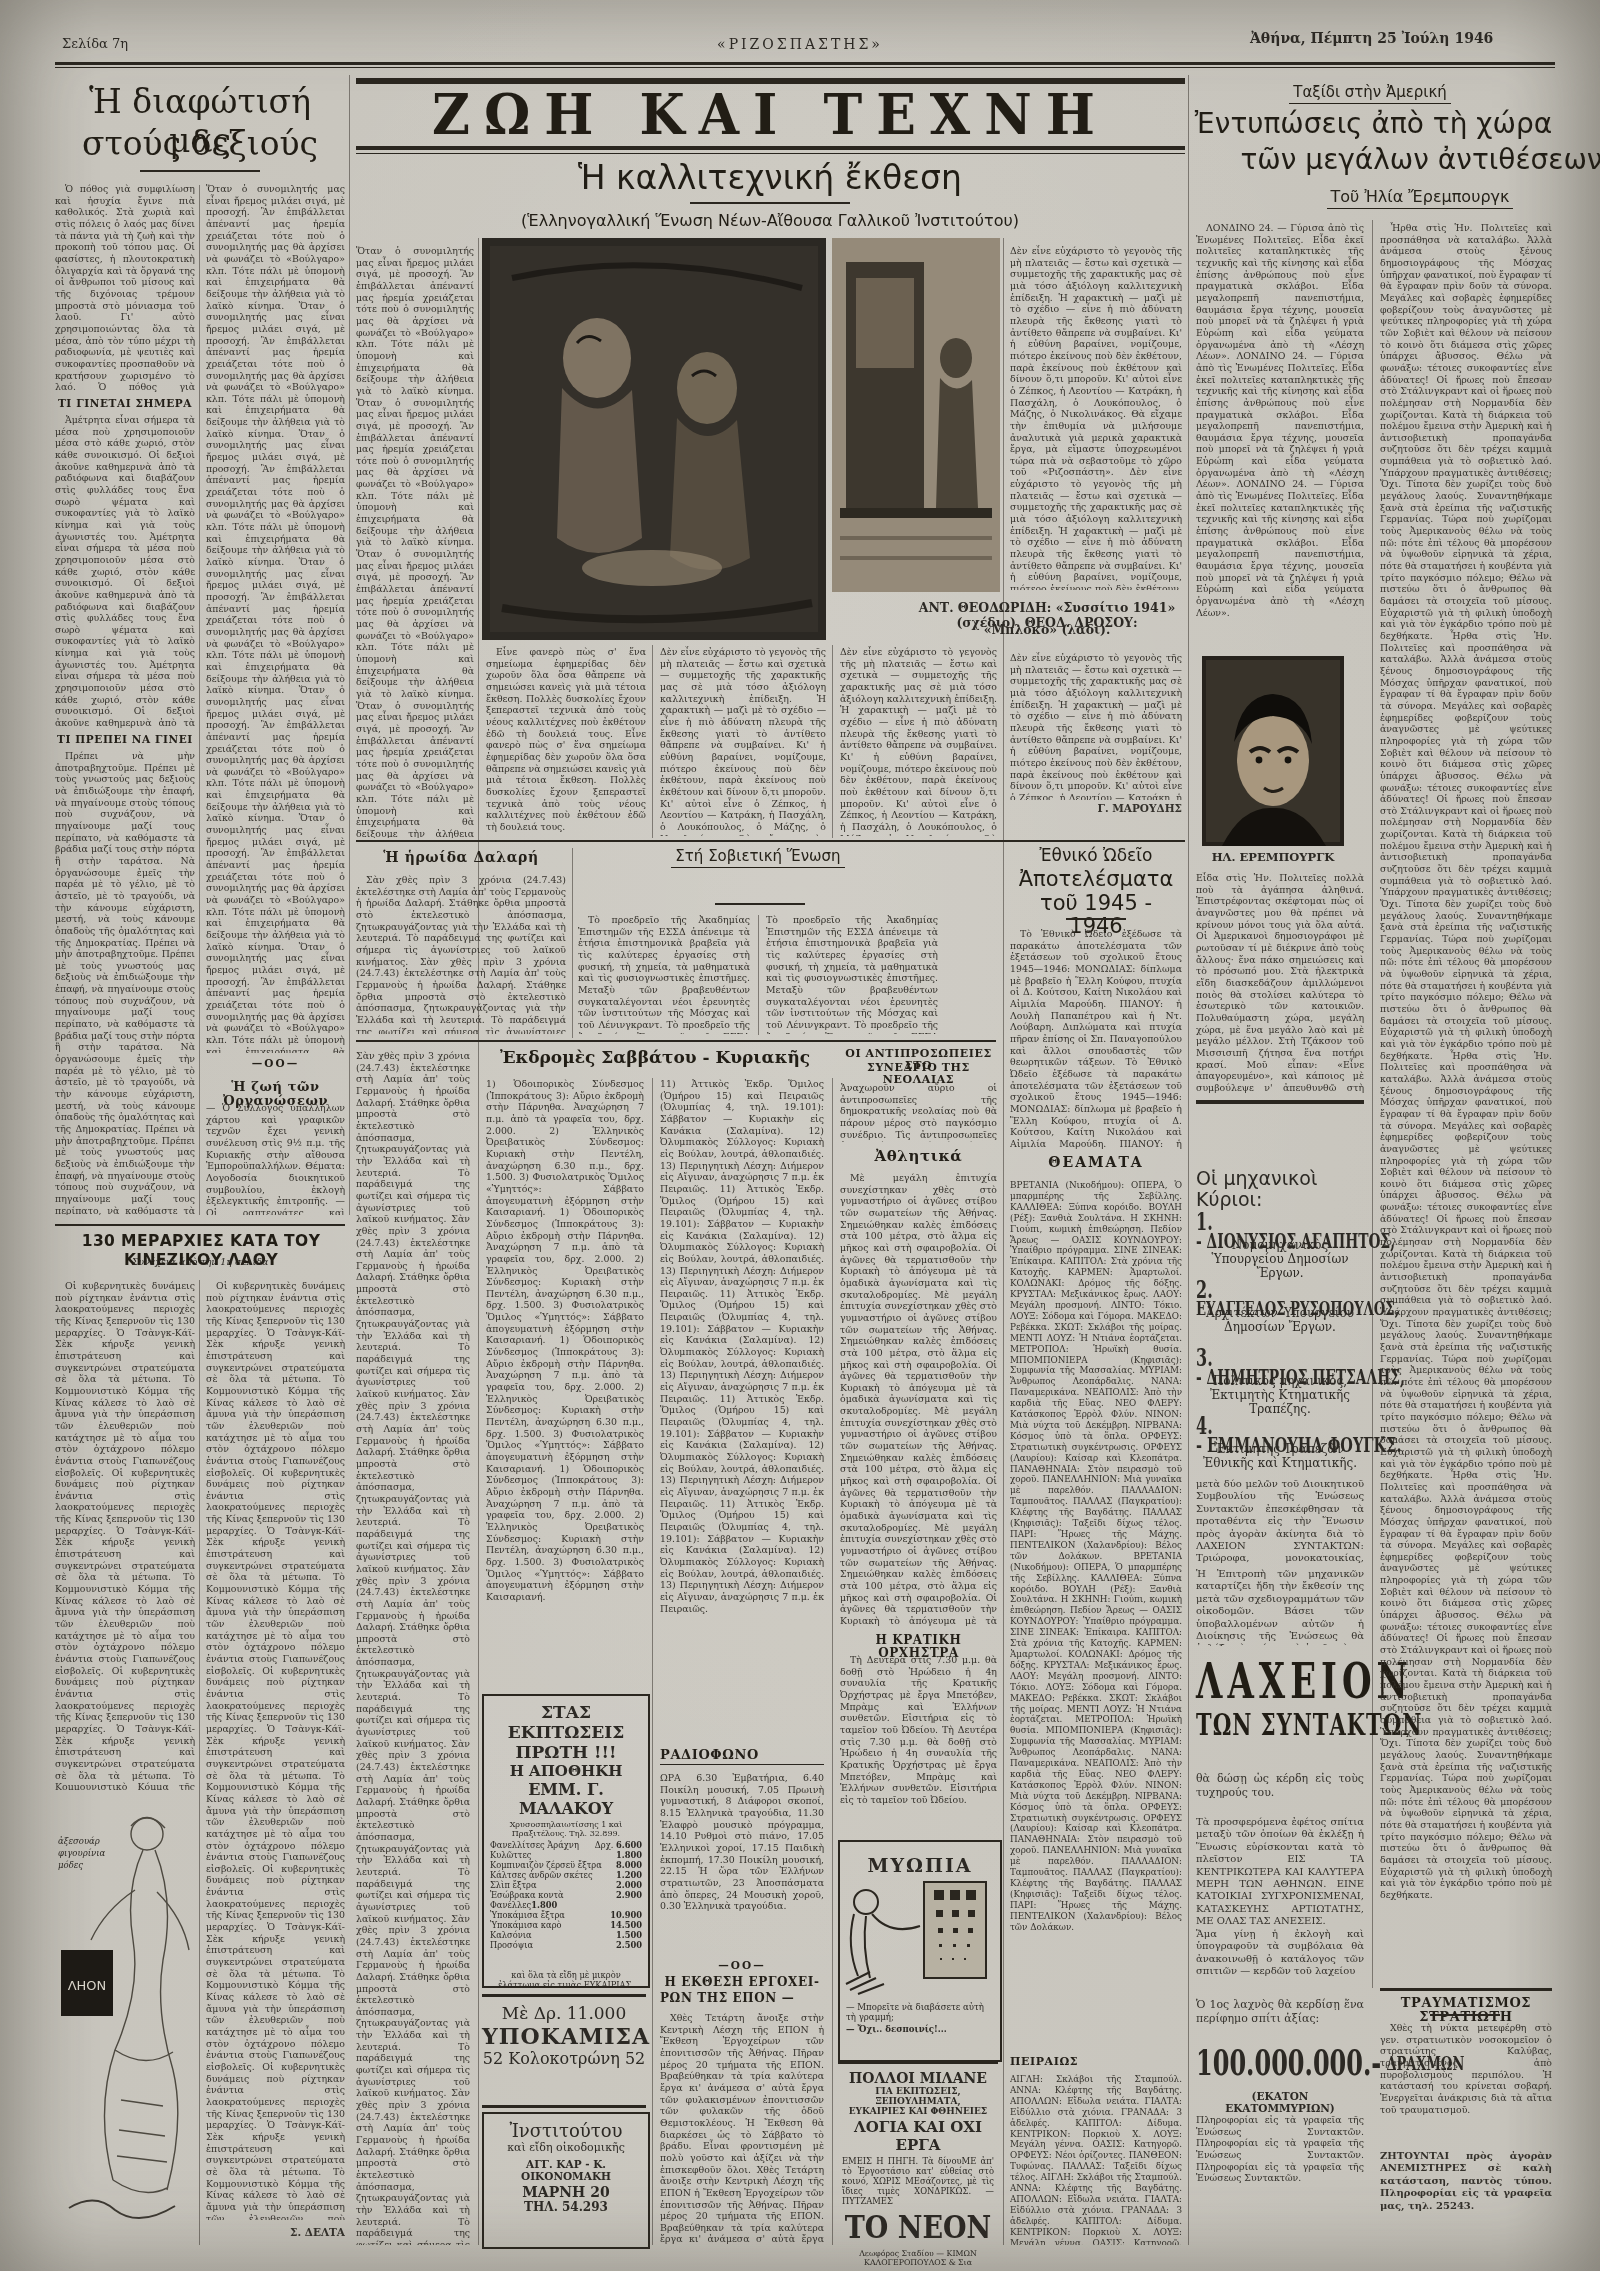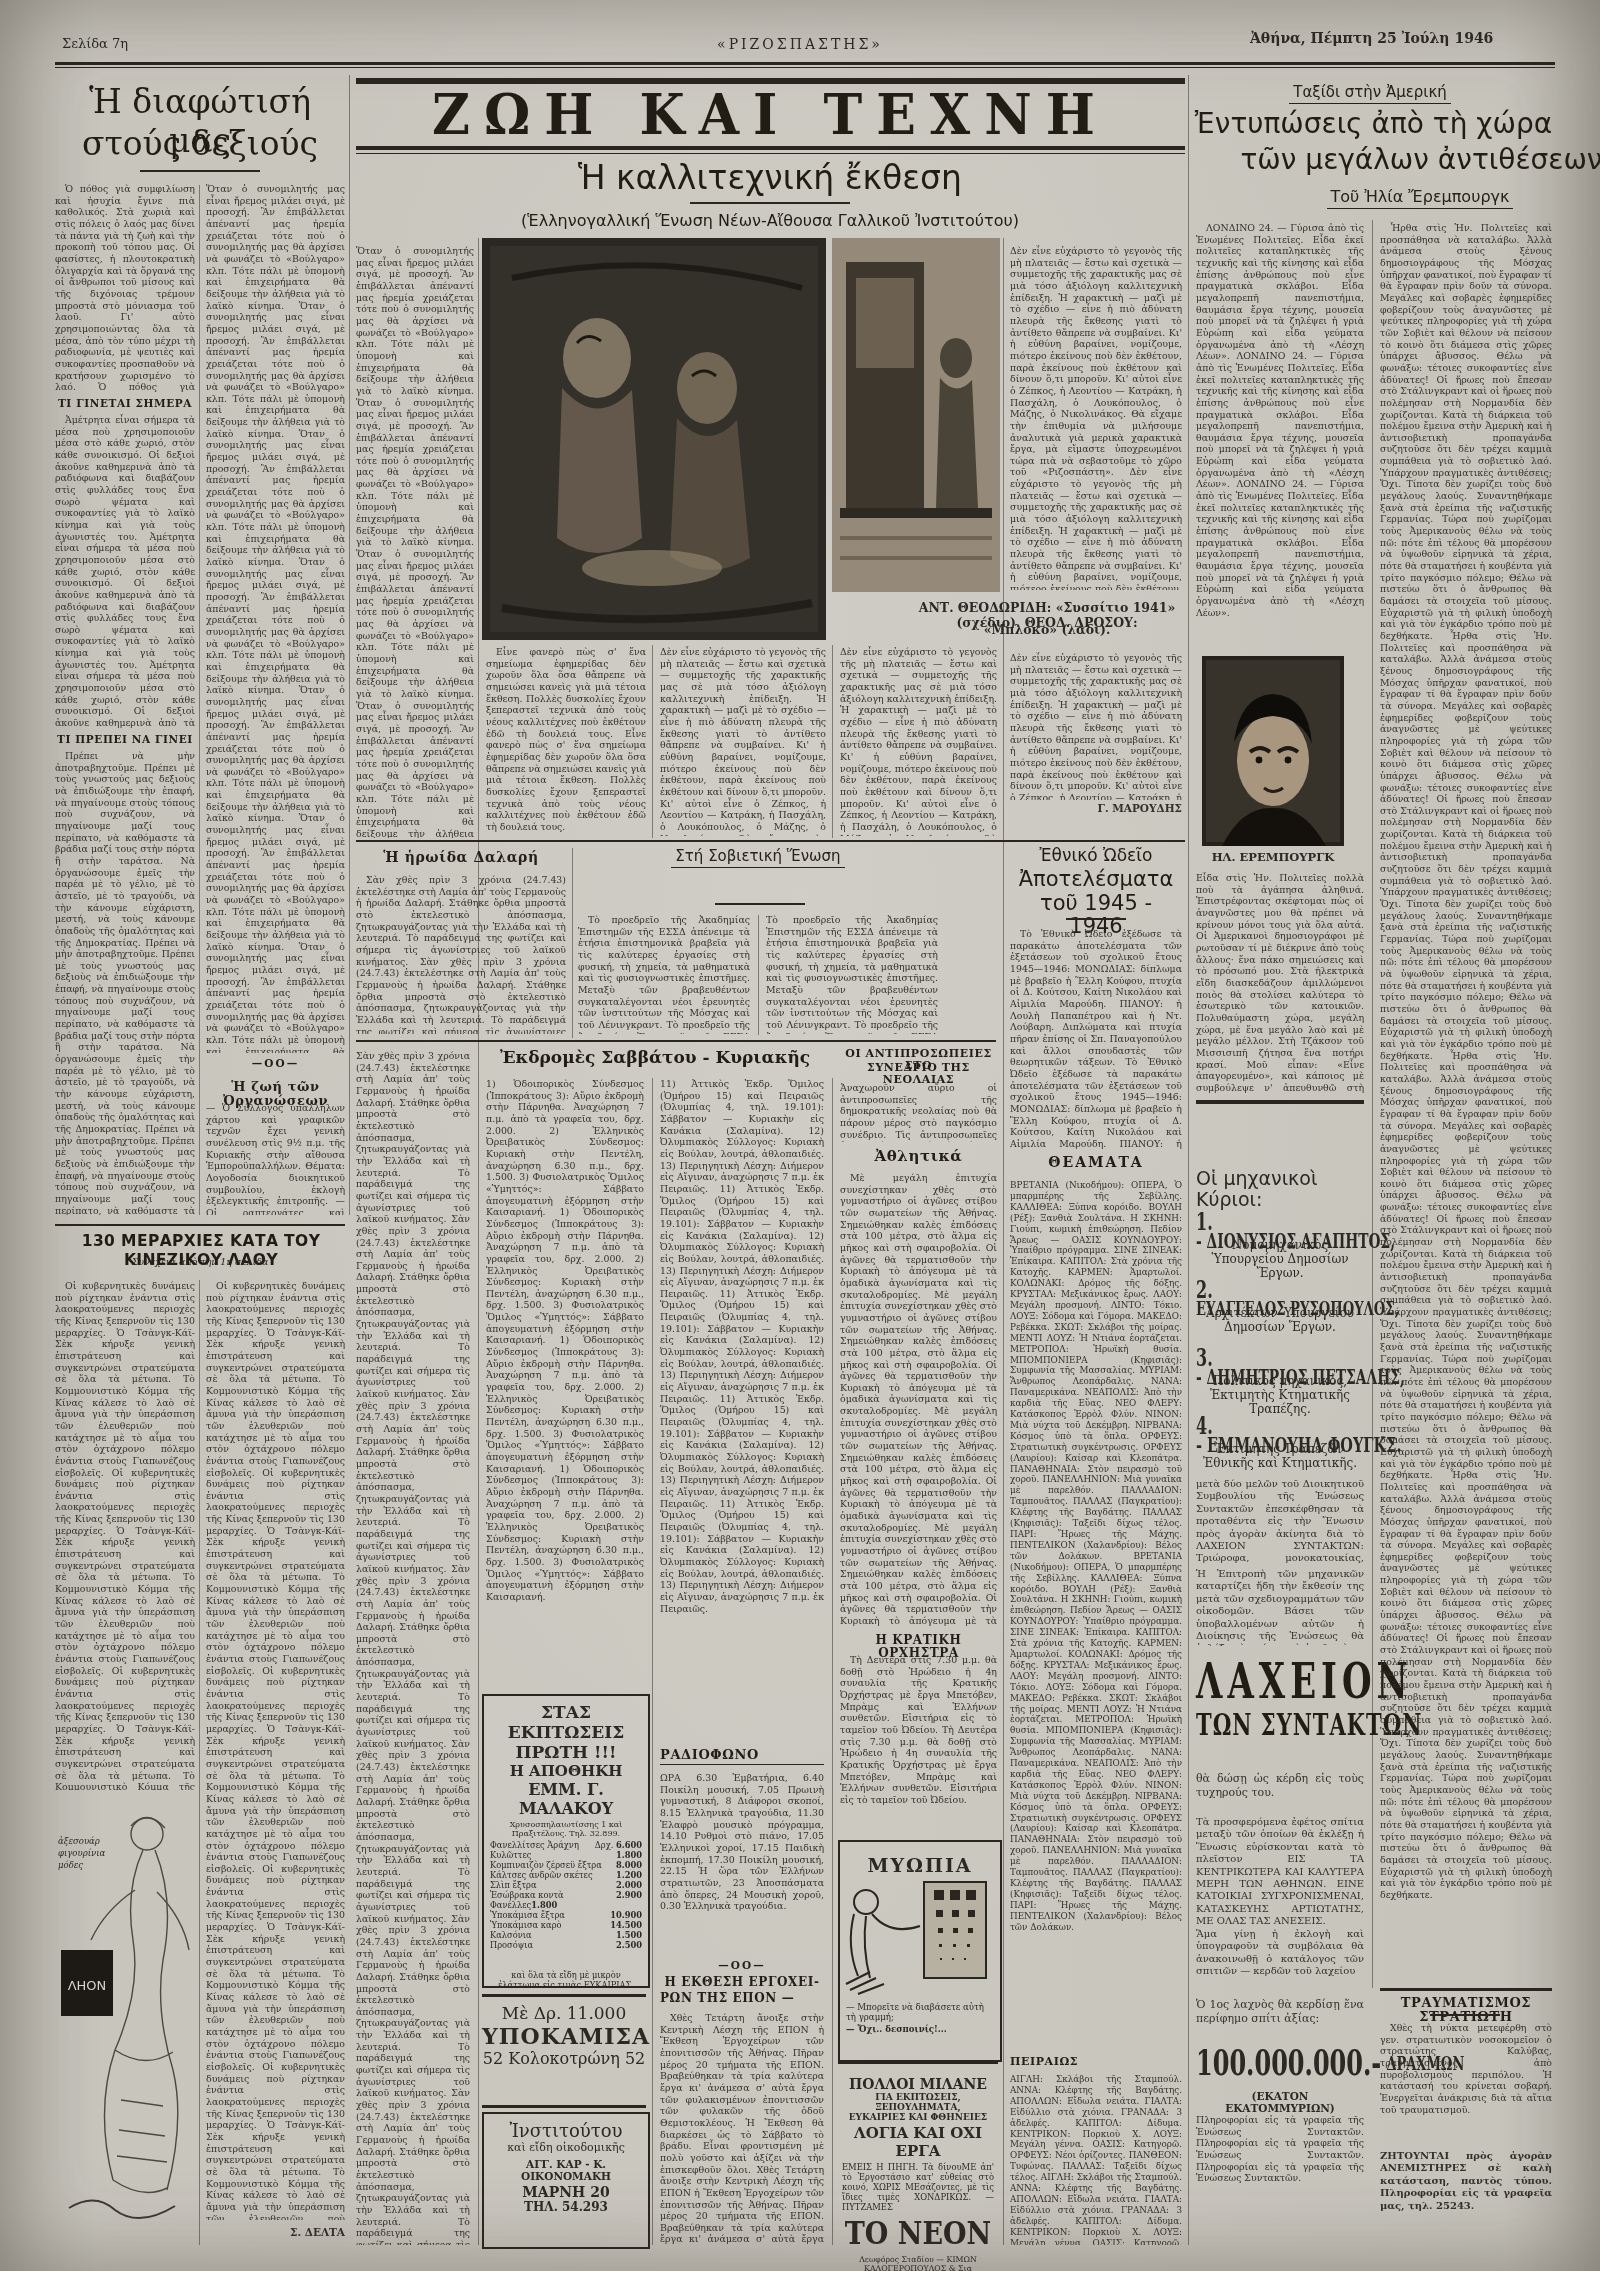--- a/index.html
+++ b/index.html
@@ -265,21 +265,21 @@
       <circle cx="26" cy="26" r="12" fill="none" stroke="#2a261f" stroke-width="2"></circle>
       <path d="M32 38 Q50 60 80 50" stroke="#2a261f" stroke-width="2" fill="none"></path>
       <path d="M14 38 Q6 70 18 100 M26 40 Q22 72 30 102" stroke="#2a261f" stroke-width="2" fill="none"></path>
       <path d="M6 108 L30 96 M10 114 L36 102 M18 118 L44 108" stroke="#2a261f" stroke-width="2"></path>
     </svg>
     <div style="font-size:8.6px;margin:2px 6px;">— Μπορεῖτε νὰ διαβάσετε αὐτὴ τὴ γραμμή;</div>
     <div style="font-size:8.6px;margin:0 6px;font-weight:bold;">— Ὄχι.. δεσποινίς!...</div>
   </div>
 
   <div class="abs" style="left:838px;top:2062px;width:160px;height:183px;border-top:2px solid #2a261f;">
-    <div class="ctr bold" style="font-size:14px;margin-top:12px;">ΠΟΛΛΟΙ ΜΙΛΑΝΕ</div>
+    <div class="ctr bold" style="font-size:14px;margin-top:6px;">ΠΟΛΛΟΙ ΜΙΛΑΝΕ</div>
     <div class="ctr bold" style="font-size:9px;">ΓΙΑ ΕΚΠΤΩΣΕΙΣ, ΞΕΠΟΥΛΗΜΑΤΑ,</div>
     <div class="ctr bold" style="font-size:9px;">ΕΥΚΑΙΡΙΕΣ ΚΑΙ ΦΘΗΝΕΙΕΣ</div>
     <div class="ctr bold" style="font-size:15px;margin:2px 0;">ΛΟΓΙΑ ΚΑΙ ΟΧΙ ΕΡΓΑ</div>
     <div style="font-size:8.4px;margin:0 4px;text-align:justify;">ΕΜΕΙΣ Η ΠΗΓΗ. Τὰ δίνουΜΕ ἀπ' τὸ Ἐργοστάσιο κατ' εὐθείας στὸ κοινό, ΧΩΡΙΣ ΜΕσάζοντες, μὲ τὶς ἴδιες τιμὲς ΧΟΝΔΡΙΚΩΣ. — ΠΥΤΖΑΜΕΣ</div>
     <div class="ctr bold" style="font-size:27px;margin-top:2px;transform:scaleY(1.2);transform-origin:center top;">ΤΟ ΝΕΟΝ</div>
     <div class="ctr" style="font-size:7.8px;margin-top:10px;">Λεωφόρος Σταδίου — ΚΙΜΩΝ ΚΑΛΟΓΕΡΟΠΟΥΛΟΣ &amp; Σια</div>
   </div>
 
   <div class="subhead" style="left:1010px;top:1155px;width:172px;font-size:14px;letter-spacing:2px;">ΘΕΑΜΑΤΑ</div>
   <div class="col small" style="left:1010px;top:1180px;width:172px;height:872px;">ΒΡΕΤΑΝΙΑ (Νικοδήμου): ΟΠΕΡΑ, Ὁ μπαρμπέρης τῆς Σεβίλλης. ΚΑΛΛΙΘΕΑ: Ξύπνα κορόιδο. ΒΟΥΛΗ (Ρέξ): Ξανθιὰ Σουλτάνα. Η ΣΚΗΝΗ: Γιούπι, κωμικὴ ἐπιθεώρηση. Πεδίον Ἄρεως — ΟΑΣΙΣ ΚΟΥΝΔΟΥΡΟΥ: Ὑπαίθριο πρόγραμμα. ΣΙΝΕ ΣΙΝΕΑΚ: Ἐπίκαιρα. ΚΑΠΙΤΟΛ: Στὰ χρόνια τῆς Κατοχῆς. ΚΑΡΜΕΝ: Ἁμαρτωλοί. ΚΟΛΩΝΑΚΙ: Δρόμος τῆς δόξης. ΚΡΥΣΤΑΛ: Μεξικάνικος ἔρως. ΛΑΟΥ: Μεγάλη προσμονή. ΛΙΝΤΟ: Τόκιο. ΛΟΥΞ: Σόδομα καὶ Γόμορα. ΜΑΚΕΔΟ: Ρεβέκκα. ΣΚΩΤ: Σκλάβοι τῆς μοίρας. ΜΕΝΤΙ ΛΟΥΖ: Ἡ Ντιάνα ἑορτάζεται. ΜΕΤΡΟΠΟΛ: Ἡρωϊκὴ θυσία. ΜΠΟΜΠΟΝΙΕΡΑ (Κηφισιᾶς): Συμφωνία τῆς Μασσαλίας. ΜΥΡΙΑΜ: Ἄνθρωπος Λεοπάρδαλις. ΝΑΝΑ: Παναμερικάνα. ΝΕΑΠΟΛΙΣ: Ἀπὸ τὴν καρδιὰ τῆς Εὔας. ΝΕΟ ΦΛΕΡΥ: Κατάσκοπος Ἐρρὸλ Φλύν. ΝΙΝΟΝ: Μιὰ νύχτα τοῦ Δεκέμβρη. ΝΙΡΒΑΝΑ: Κόσμος ὑπὸ τὰ ὅπλα. ΟΡΦΕΥΣ: Στρατιωτικὴ συγκέντρωσις. ΟΡΦΕΥΣ (Λαυρίου): Καίσαρ καὶ Κλεοπάτρα. ΠΑΝΑΘΗΝΑΙΑ: Στὸν πειρασμὸ τοῦ χοροῦ. ΠΑΝΕΛΛΗΝΙΟΝ: Μιὰ γυναῖκα μὲ παρελθόν. ΠΑΛΛΑΔΙΟΝ: Ταμπουᾶτος. ΠΑΛΛΑΣ (Παγκρατίου): Κλέφτης τῆς Βαγδάτης. ΠΑΛΛΑΣ (Κηφισιᾶς): Ταξεῖδι δίχως τέλος. ΠΑΡΙ: Ἥρωες τῆς Μάχης. ΠΕΝΤΕΛΙΚΟΝ (Χαλανδρίου): Βέλος τῶν Δολάκων. ΒΡΕΤΑΝΙΑ (Νικοδήμου): ΟΠΕΡΑ, Ὁ μπαρμπέρης τῆς Σεβίλλης. ΚΑΛΛΙΘΕΑ: Ξύπνα κορόιδο. ΒΟΥΛΗ (Ρέξ): Ξανθιὰ Σουλτάνα. Η ΣΚΗΝΗ: Γιούπι, κωμικὴ ἐπιθεώρηση. Πεδίον Ἄρεως — ΟΑΣΙΣ ΚΟΥΝΔΟΥΡΟΥ: Ὑπαίθριο πρόγραμμα. ΣΙΝΕ ΣΙΝΕΑΚ: Ἐπίκαιρα. ΚΑΠΙΤΟΛ: Στὰ χρόνια τῆς Κατοχῆς. ΚΑΡΜΕΝ: Ἁμαρτωλοί. ΚΟΛΩΝΑΚΙ: Δρόμος τῆς δόξης. ΚΡΥΣΤΑΛ: Μεξικάνικος ἔρως. ΛΑΟΥ: Μεγάλη προσμονή. ΛΙΝΤΟ: Τόκιο. ΛΟΥΞ: Σόδομα καὶ Γόμορα. ΜΑΚΕΔΟ: Ρεβέκκα. ΣΚΩΤ: Σκλάβοι τῆς μοίρας. ΜΕΝΤΙ ΛΟΥΖ: Ἡ Ντιάνα ἑορτάζεται. ΜΕΤΡΟΠΟΛ: Ἡρωϊκὴ θυσία. ΜΠΟΜΠΟΝΙΕΡΑ (Κηφισιᾶς): Συμφωνία τῆς Μασσαλίας. ΜΥΡΙΑΜ: Ἄνθρωπος Λεοπάρδαλις. ΝΑΝΑ: Παναμερικάνα. ΝΕΑΠΟΛΙΣ: Ἀπὸ τὴν καρδιὰ τῆς Εὔας. ΝΕΟ ΦΛΕΡΥ: Κατάσκοπος Ἐρρὸλ Φλύν. ΝΙΝΟΝ: Μιὰ νύχτα τοῦ Δεκέμβρη. ΝΙΡΒΑΝΑ: Κόσμος ὑπὸ τὰ ὅπλα. ΟΡΦΕΥΣ: Στρατιωτικὴ συγκέντρωσις. ΟΡΦΕΥΣ (Λαυρίου): Καίσαρ καὶ Κλεοπάτρα. ΠΑΝΑΘΗΝΑΙΑ: Στὸν πειρασμὸ τοῦ χοροῦ. ΠΑΝΕΛΛΗΝΙΟΝ: Μιὰ γυναῖκα μὲ παρελθόν. ΠΑΛΛΑΔΙΟΝ: Ταμπουᾶτος. ΠΑΛΛΑΣ (Παγκρατίου): Κλέφτης τῆς Βαγδάτης. ΠΑΛΛΑΣ (Κηφισιᾶς): Ταξεῖδι δίχως τέλος. ΠΑΡΙ: Ἥρωες τῆς Μάχης. ΠΕΝΤΕΛΙΚΟΝ (Χαλανδρίου): Βέλος τῶν Δολάκων.</div>

